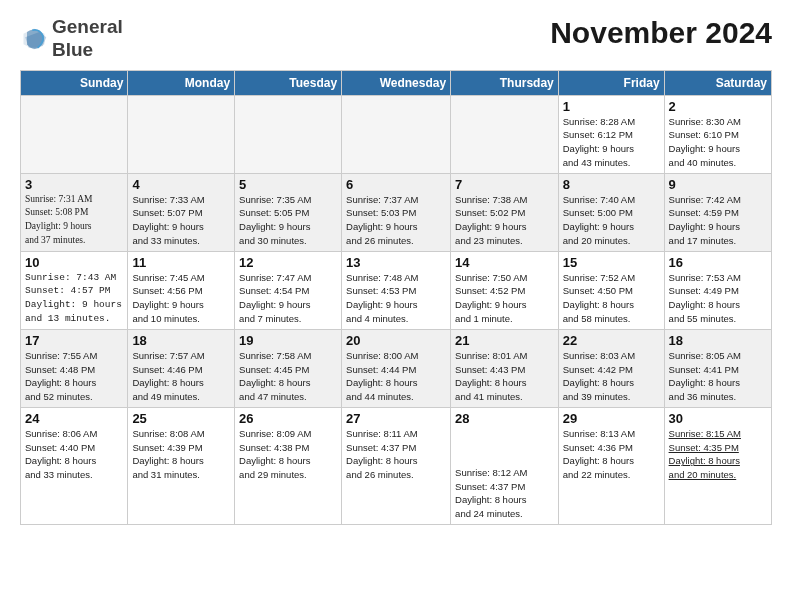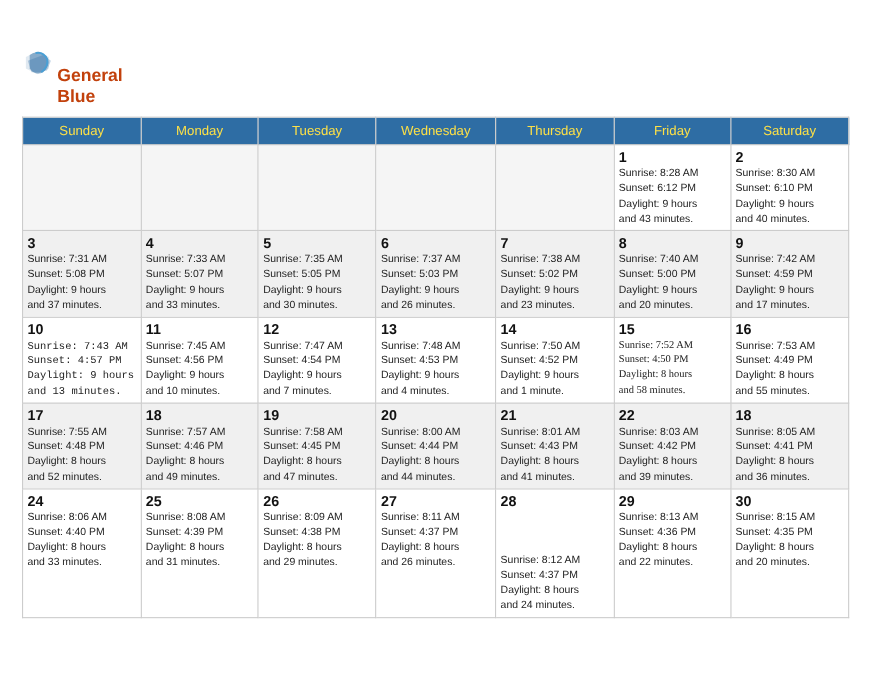--- a/index.html
+++ b/index.html
@@ -20,25 +20,24 @@
       justify-content: space-between;
       align-items: flex-start;
       margin-bottom: 8px;
     }
     .logo {
       display: flex;
       align-items: center;
       gap: 4px;
     }
     .logo-text {
-      font-size: 16px;
+      font-size: 19px;
       font-weight: bold;
-      color: #c2410c;
+      color: #404040;
       line-height: 1.2;
-      margin-top: 44px;
     }
     .logo-icon {
       width: 28px;
       height: 28px;
     }
     .title-area {
       text-align: right;
     }
     .main-title {
       font-size: 30px;
@@ -48,25 +47,25 @@
     .subtitle {
       font-size: 14px;
       color: #444;
     }
     .calendar {
       width: 100%;
       border-collapse: collapse;
     }
     .calendar th {
       background-color: #2e6da4;
-      color: #fde047;
+      color: #ffffff;
       font-size: 12px;
-      font-weight: normal;
+      font-weight: bold;
       padding: 5px 4px;
-      text-align: center;
+      text-align: right;
       border: 1px solid #ccc;
     }
     .calendar td {
       border: 1px solid #ccc;
       vertical-align: top;
       padding: 3px 4px;
       font-size: 10px;
       color: #222;
       width: 113px;
       height: 78px;
@@ -103,20 +102,21 @@
         <polygon points="22,8 30,14 26,24 18,26 10,26 6,14" fill="#2e6da4" opacity="0.3"></polygon>
         <path d="M8,8 Q16,2 26,10 Q30,18 22,26 Q14,30 8,22 Z" fill="#2e6da4" opacity="0.5"></path>
         <path d="M14,6 Q22,4 26,12 Q28,20 20,26" fill="none" stroke="#4a9fd4" stroke-width="2"></path>
       </svg>
       <div class="logo-text">
         <div>General</div>
         <div>Blue</div>
       </div>
     </div>
     <div class="title-area">
+      <div class="main-title">November 2024</div>
     </div>
   </div>
 
   <table class="calendar">
     <thead>
       <tr>
       <th>Sunday</th>
           <th>Monday</th>
           <th>Tuesday</th>
           <th>Wednesday</th>
@@ -143,21 +143,21 @@
             <span class="day-num">2</span>
             <div class="day-info" style="white-space: pre-line;">Sunrise: 8:30 AM
 Sunset: 6:10 PM
 Daylight: 9 hours
 and 40 minutes.</div>
           </td>
         </tr>
         <tr class="row-shade">
           <td>
             <span class="day-num">3</span>
-            <div class="day-info" style="white-space: pre-line;">Sunrise: 7:31 AM
+            <div class="day-info" style="white-space: pre-line; font-family: Liberation Serif, serif;">Sunrise: 7:31 AM
 Sunset: 5:08 PM
 Daylight: 9 hours
 and 37 minutes.</div>
           </td>
           <td>
             <span class="day-num">4</span>
             <div class="day-info" style="white-space: pre-line;">Sunrise: 7:33 AM
 Sunset: 5:07 PM
 Daylight: 9 hours
 and 33 minutes.</div>
@@ -229,21 +229,21 @@
           </td>
           <td>
             <span class="day-num">14</span>
             <div class="day-info" style="white-space: pre-line;">Sunrise: 7:50 AM
 Sunset: 4:52 PM
 Daylight: 9 hours
 and 1 minute.</div>
           </td>
           <td>
             <span class="day-num">15</span>
-            <div class="day-info" style="white-space: pre-line; font-family: Liberation Serif, serif;">Sunrise: 7:52 AM
+            <div class="day-info" style="white-space: pre-line;">Sunrise: 7:52 AM
 Sunset: 4:50 PM
 Daylight: 8 hours
 and 58 minutes.</div>
           </td>
           <td>
             <span class="day-num">16</span>
             <div class="day-info" style="white-space: pre-line;">Sunrise: 7:53 AM
 Sunset: 4:49 PM
 Daylight: 8 hours
 and 55 minutes.</div>
@@ -338,21 +338,21 @@
           </td>
           <td>
             <span class="day-num">29</span>
             <div class="day-info" style="white-space: pre-line;">Sunrise: 8:13 AM
 Sunset: 4:36 PM
 Daylight: 8 hours
 and 22 minutes.</div>
           </td>
           <td>
             <span class="day-num">30</span>
-            <div class="day-info" style="white-space: pre-line;">Sunrise: 8:15 AM
+            <div class="day-info" style="white-space: pre-line; text-decoration: underline;">Sunrise: 8:15 AM
 Sunset: 4:35 PM
 Daylight: 8 hours
 and 20 minutes.</div>
           </td>
         </tr>
       </tbody>
   </table>
 </div>
 
 </body></html>

